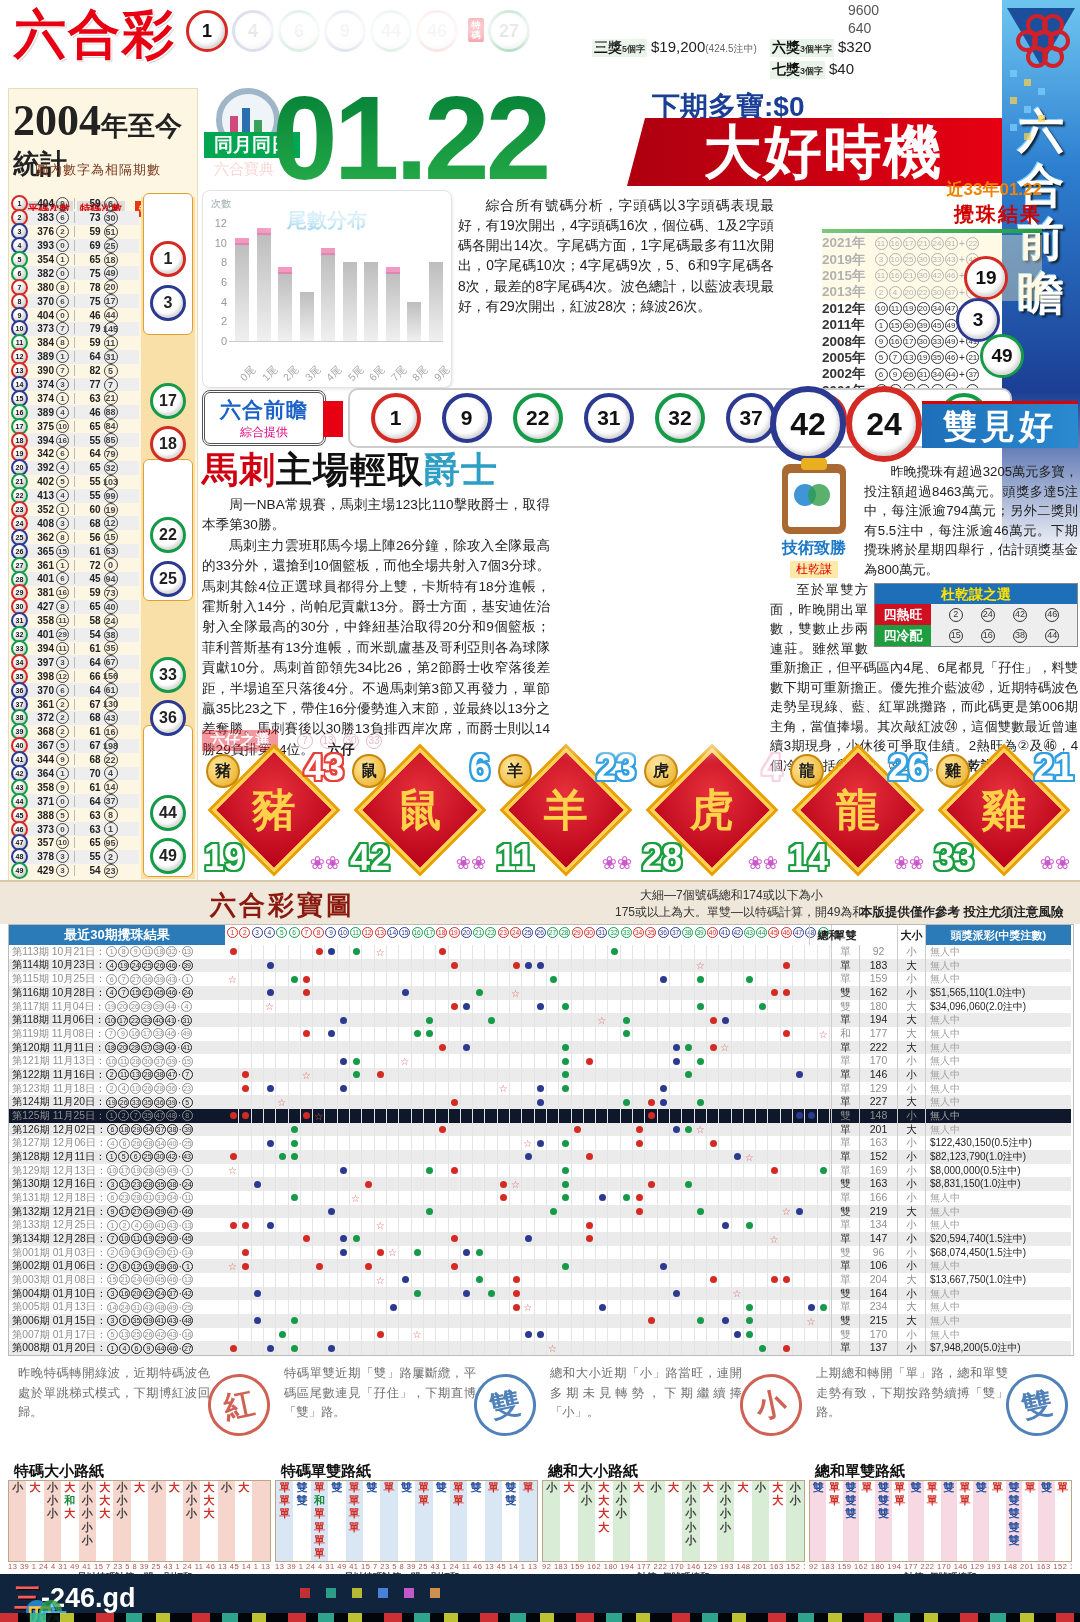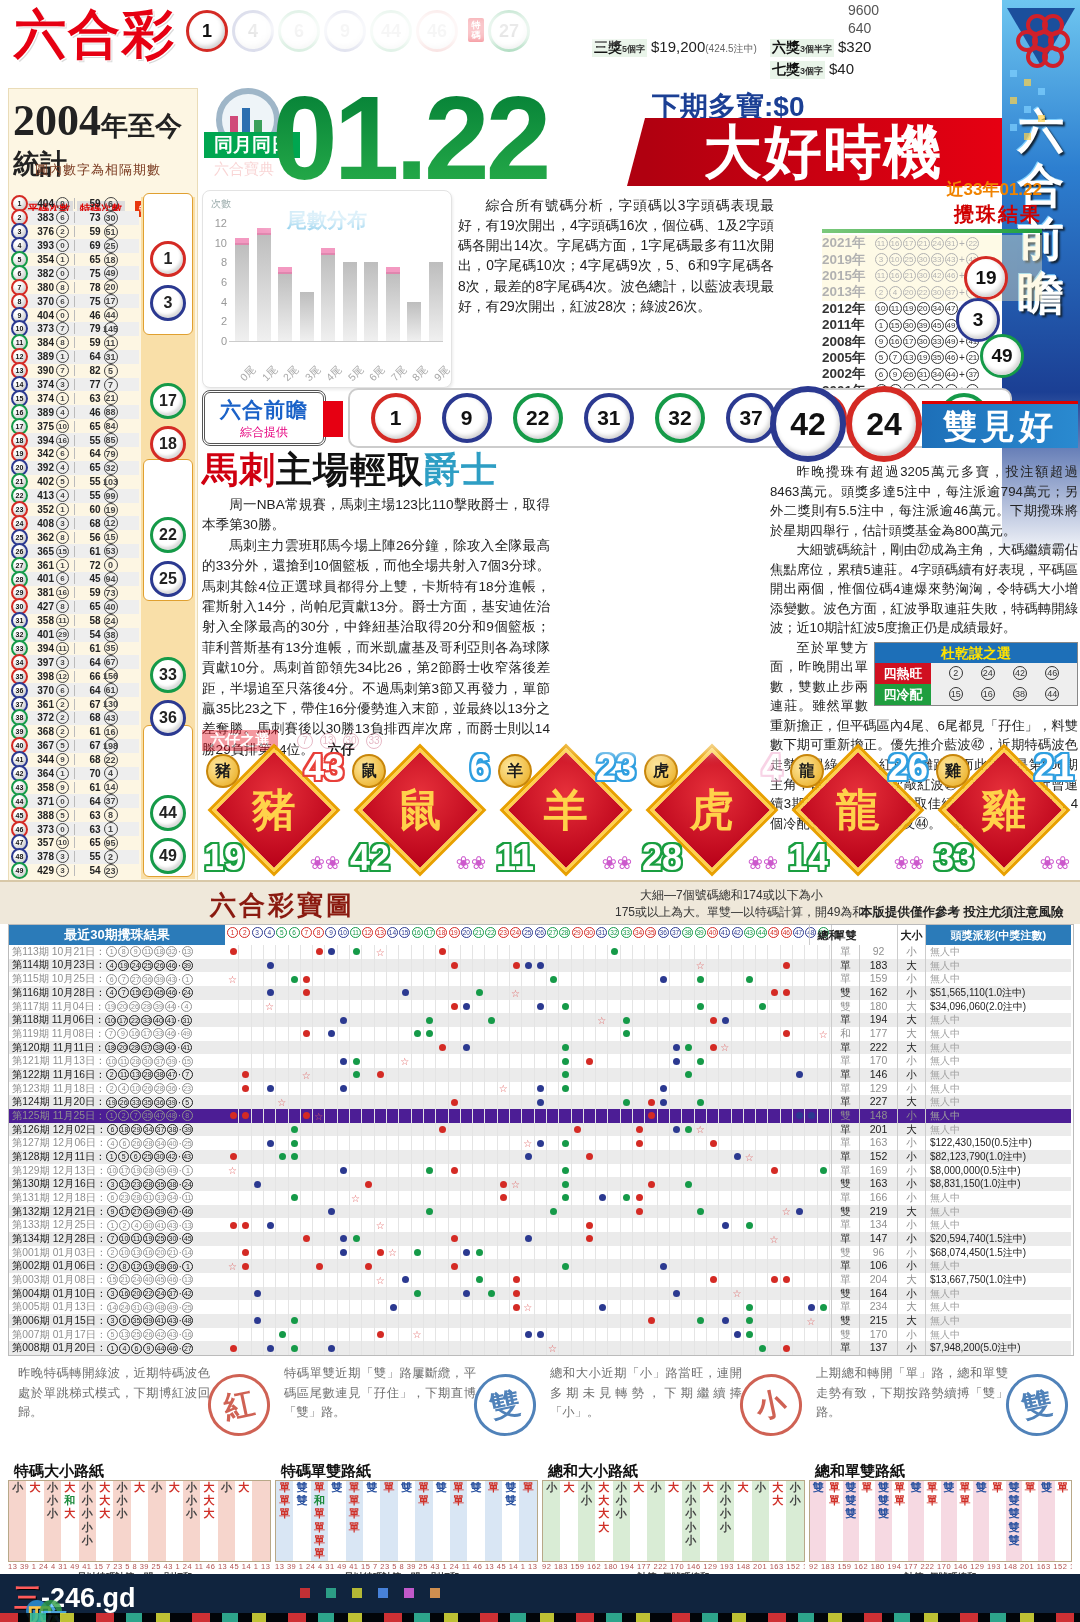--- a/index.html
+++ b/index.html
@@ -841,23 +841,32 @@
   </div>
 
   <div id="tech">
     <div class="tb">
       <div id="techballs" style="display:flex;">
           <div class="ball" style="height: 64px; width: 64px; border: 6px solid rgb(43, 57, 144); font-size: 32px;">42</div>
           <div class="ball" style="height: 64px; width: 64px; border: 6px solid rgb(212, 42, 36); font-size: 32px;">24</div>
         </div>
       <div class="tech-h">雙見好</div>
     </div>
+    <div class="tech-icon">
+      <div class="clip2">
+        <span class="cl"></span>
+          <span class="pg"></span>
+          <span class="c1"></span>
+          <span class="c2"></span>
+      </div>
+      <div class="tech-by">技術致勝</div>
+      <div class="tech-au">杜乾謀</div>
+    </div>
     <div class="tech-txt" id="techtxt">
         <p>昨晚攪珠有超過3205萬元多寶，投注額超過8463萬元。頭獎多達5注中，每注派逾794萬元；另外二獎則有5.5注中，每注派逾46萬元。下期攪珠將於星期四舉行，估計頭獎基金為800萬元。</p>
-        <p>大細號碼統計，剛由㉗成為主角，大碼繼續霸佔焦點席位，累積5連莊。4字頭碼續有好表現，平碼區開出兩個，惟個位碼4連爆來勢洶洶，令特碼大小增添變數。波色方面，紅波爭取連莊失敗，特碼轉開綠波；近10期計紅波5度擔正仍是成績最好。</p>
         <div class="picks">
           <div class="picks-t">杜乾謀之選</div>
           <div class="pick-row">
             <div class="pick-lab" style="background: rgb(208, 16, 32);">四熱旺</div>
             <div class="pick-vals">
               <span class="cn" style="height: 14px; width: 14px; font-size: 9px; color: rgb(51, 51, 51); margin: 0px 0.5px;">2</span>
               <span class="cn" style="height: 14px; width: 14px; font-size: 9px; color: rgb(51, 51, 51); margin: 0px 0.5px;">24</span>
               <span class="cn" style="height: 14px; width: 14px; font-size: 9px; color: rgb(51, 51, 51); margin: 0px 0.5px;">42</span>
               <span class="cn" style="height: 14px; width: 14px; font-size: 9px; color: rgb(51, 51, 51); margin: 0px 0.5px;">46</span>
             </div>
@@ -1310,21 +1319,21 @@
           <span class="dot" style="left: 421.004px; background: rgb(212, 42, 36);"></span>
           <span class="dot" style="left: 433.31px; background: rgb(43, 57, 144);"></span>
           <span class="dot" style="left: 470.228px; background: rgb(21, 154, 72);"></span>
           <span class="star" style="left: 50.224px;">☆</span>
         </div>
         <div class="rv" style="left: 822px; width: 28px;">單</div>
         <div class="rv" style="left: 850px; width: 38px;">227</div>
         <div class="rv" style="left: 888px; width: 28px;">大</div>
         <div class="rp" style="left: 916px; width: 146px; color: rgb(160, 160, 160);">無人中</div>
       </div>
-      <div class="rrow" style="top: 184.04px; background: #4c1d95; color: rgb(143, 143, 143);">
+      <div class="rrow" style="top: 184.04px; background: #0f172a; color: rgb(143, 143, 143);">
         <div class="lab">
           <span>第125期 11月25日：</span>
           <span class="cn" style="height: 11px; width: 11px; font-size: 7px; color: rgb(143, 143, 143); margin: 0px 0.5px;">1</span>
           <span class="cn" style="height: 11px; width: 11px; font-size: 7px; color: rgb(143, 143, 143); margin: 0px 0.5px;">2</span>
           <span class="cn" style="height: 11px; width: 11px; font-size: 7px; color: rgb(143, 143, 143); margin: 0px 0.5px;">7</span>
           <span class="cn" style="height: 11px; width: 11px; font-size: 7px; color: rgb(143, 143, 143); margin: 0px 0.5px;">35</span>
           <span class="cn" style="height: 11px; width: 11px; font-size: 7px; color: rgb(143, 143, 143); margin: 0px 0.5px;">47</span>
           <span class="cn" style="height: 11px; width: 11px; font-size: 7px; color: rgb(143, 143, 143); margin: 0px 0.5px;">48</span>
           <span>·</span>
           <span class="cn" style="height: 11px; width: 11px; font-size: 7px; color: rgb(143, 143, 143); margin: 0px 0.5px;">8</span>

